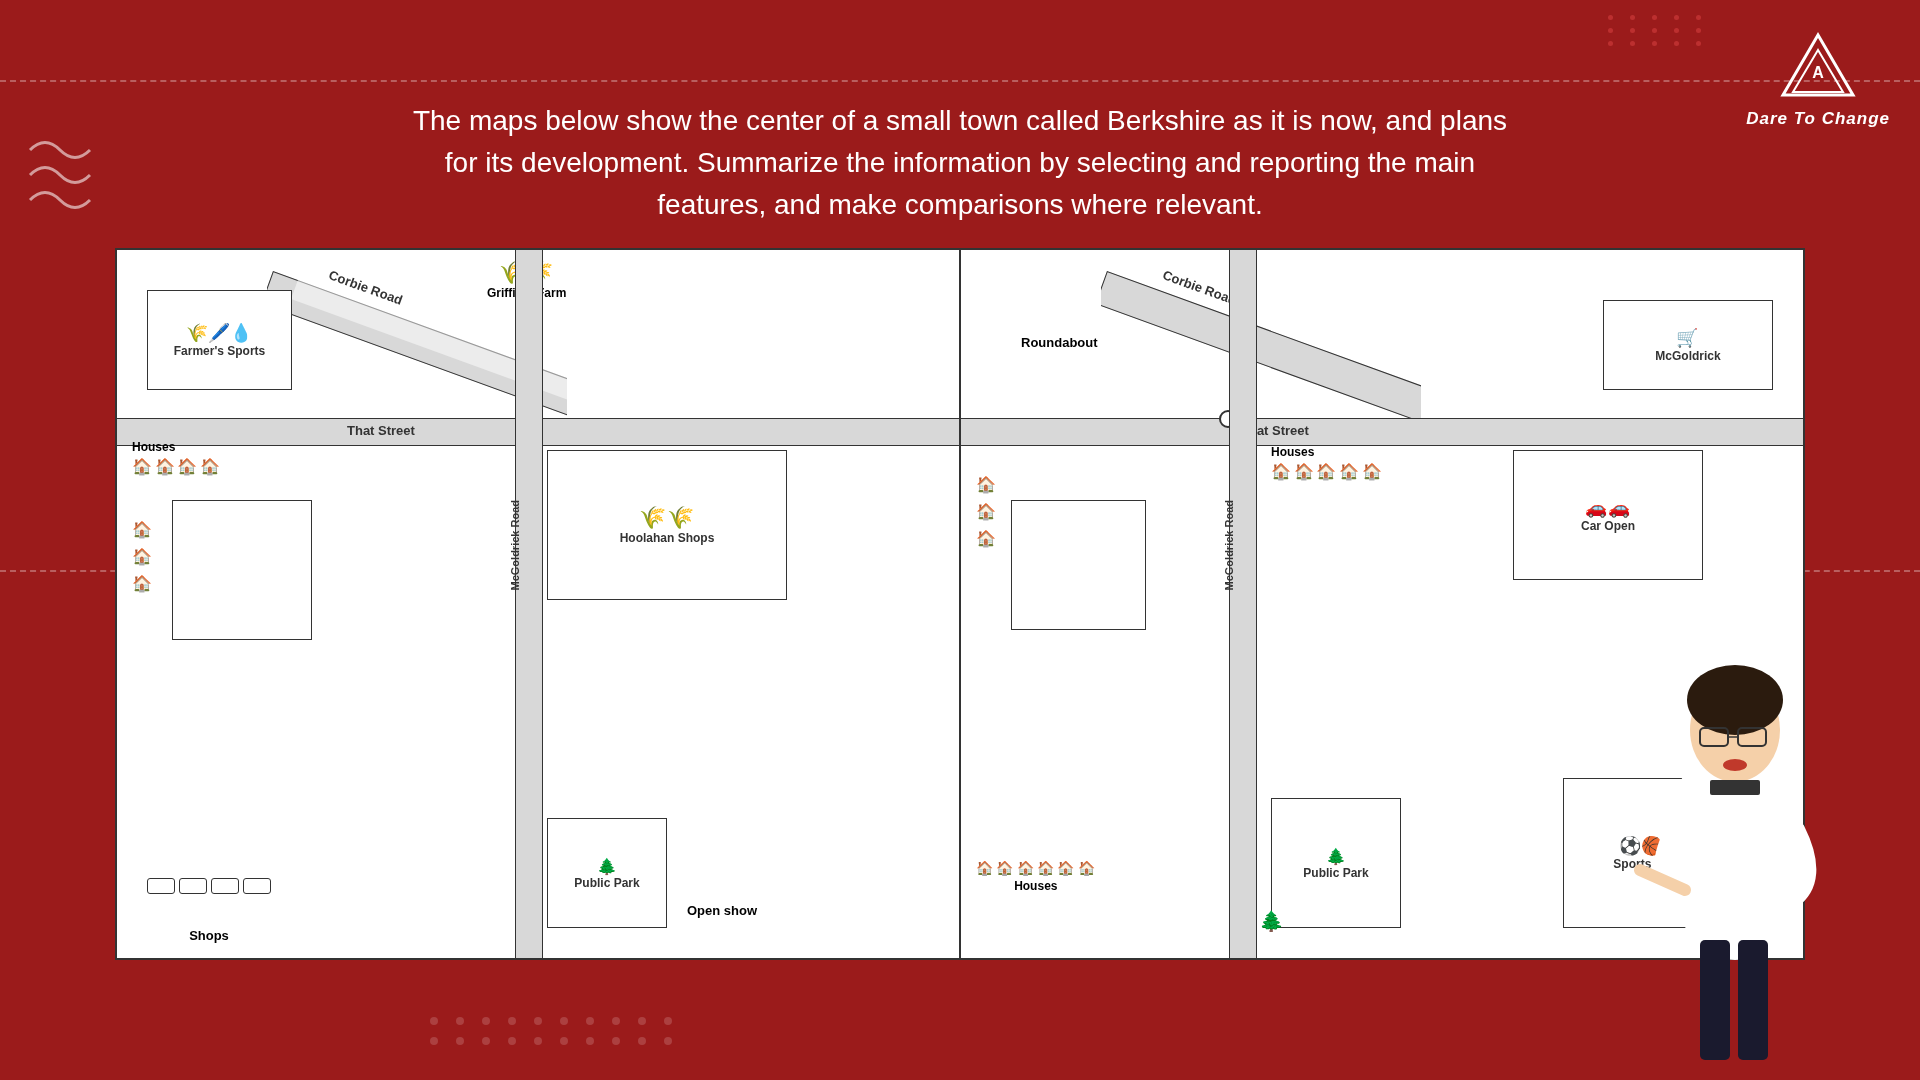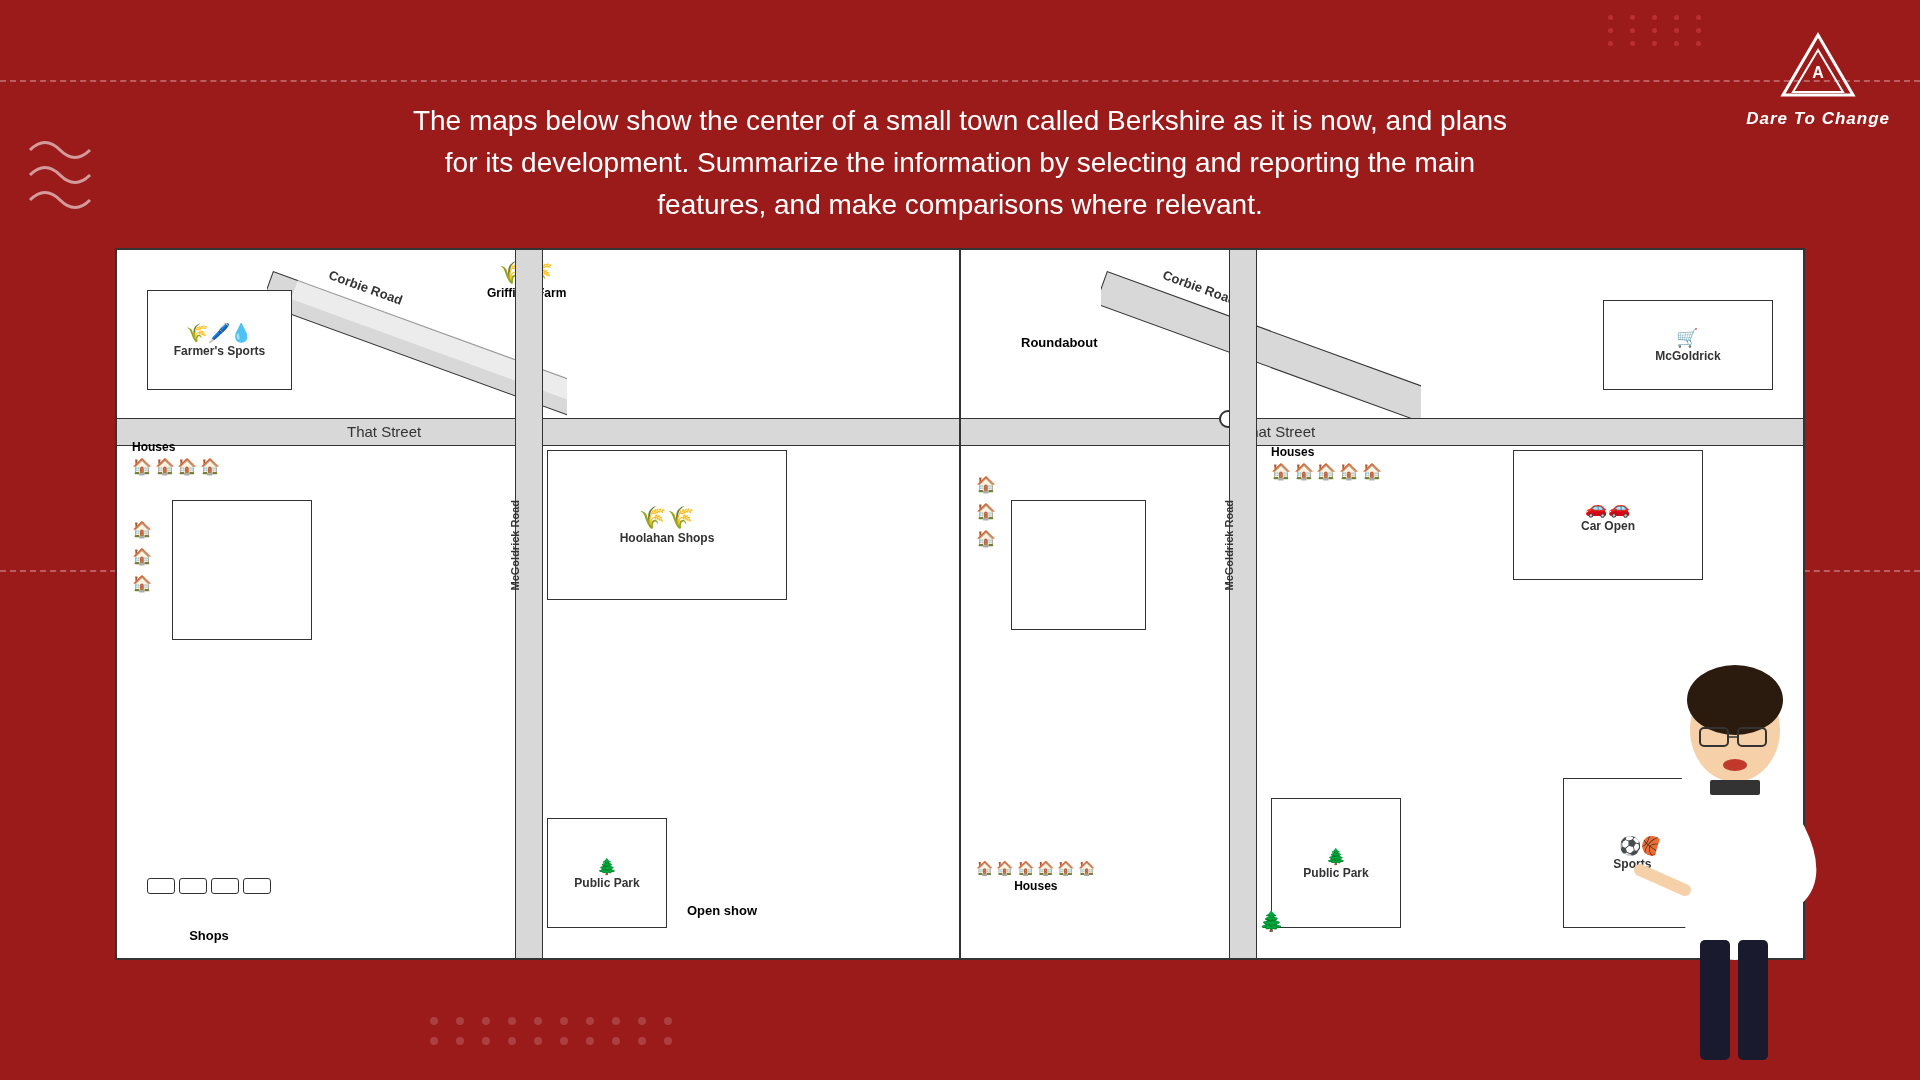--- a/index.html
+++ b/index.html
@@ -121,22 +121,22 @@
       writing-mode: vertical-rl;
       text-orientation: mixed;
       transform: rotate(180deg);
       font-size: 11px;
       font-weight: bold;
       color: #333;
     }
 
     .that-street-label {
       position: absolute;
-      font-size: 15px;
-      font-weight: normal;
+      font-size: 13px;
+      font-weight: bold;
       color: #333;
     }
 
     
     .roundabout-circle {
       position: absolute;
       width: 18px;
       height: 18px;
       border-radius: 50%;
       border: 2px solid #333;

